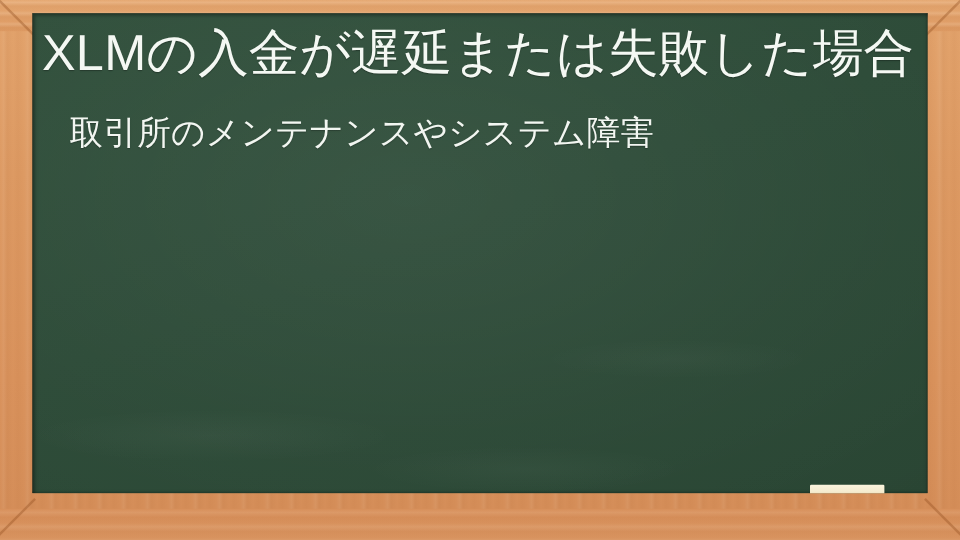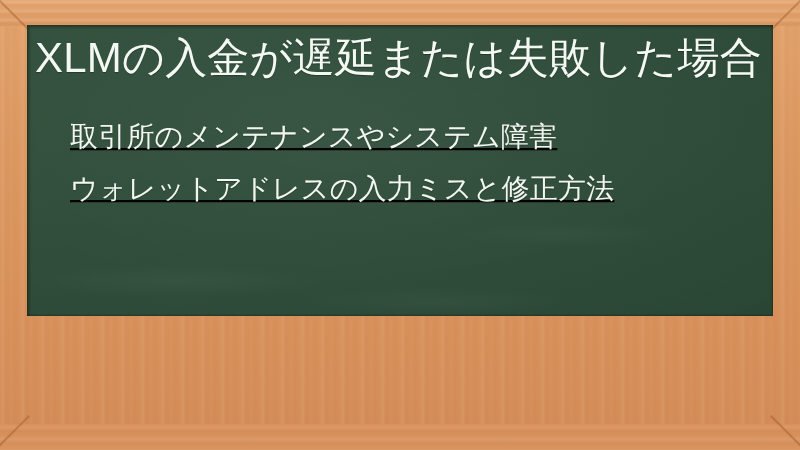--- a/index.html
+++ b/index.html
@@ -71,23 +71,23 @@
   }
   .miter.tl { left: -7px;  top: 16px;  transform: rotate(45deg); }
   .miter.tr { right: -7px; top: 16px;  transform: rotate(-45deg); }
   .miter.bl { left: -10px; bottom: 17px; transform: rotate(-45deg); }
   .miter.br { right: -10px; bottom: 17px; transform: rotate(45deg); }
 
   
   .chalkboard {
     position: absolute;
     left: 27px;
-    top: 25px;
+    top: 11px;
     width: 746px;
-    height: 291px;
+    height: 400px;
     background:
       radial-gradient(ellipse 115% 120% at 42% 38%,
         rgba(255,255,255,0.055) 0%,
         rgba(255,255,255,0.015) 42%,
         rgba(0,0,0,0.00) 66%,
         rgba(0,0,0,0.10) 100%),
       linear-gradient(160deg, #31503c 0%, #2d4b38 45%, #2a4634 100%);
     box-shadow:
       inset 2px 2px 3px rgba(0,0,0,0.35),
       inset -1px -1px 2px rgba(0,0,0,0.25);
@@ -118,24 +118,23 @@
     letter-spacing: 0.2px;
     white-space: nowrap;
     text-shadow: 0 1px 1px rgba(0,0,0,0.30);
   }
 
   .bullet-list {
     position: absolute;
     left: 31px;
     top: 74px;
     width: 700px;
-    margin: 12px;
+    margin: 0;
     padding: 0;
     list-style: none;
-    text-decoration: underline;
   }
   .bullet-item {
     color: #f2f6f1;
     font-size: 28px;
     font-weight: 400;
     line-height: 52px;
     letter-spacing: 0.2px;
     white-space: nowrap;
     text-shadow: 0 1px 1px rgba(0,0,0,0.25);
   }
@@ -166,19 +165,18 @@
   <div class="miter br"></div>
 
   <div class="chalkboard">
 
     <div class="chalk-dust"></div>
 
     <div class="board-title">XLMの入金が遅延または失敗した場合</div>
 
     <ul class="bullet-list">
       <li class="bullet-item">取引所のメンテナンスやシステム障害</li>
-      <li class="bullet-item">ウォレットアドレスの入力ミスと修正方法</li>
     </ul>
 
     <div class="chalk-stick"></div>
 
   </div>
 </div>
 
 </body></html>

